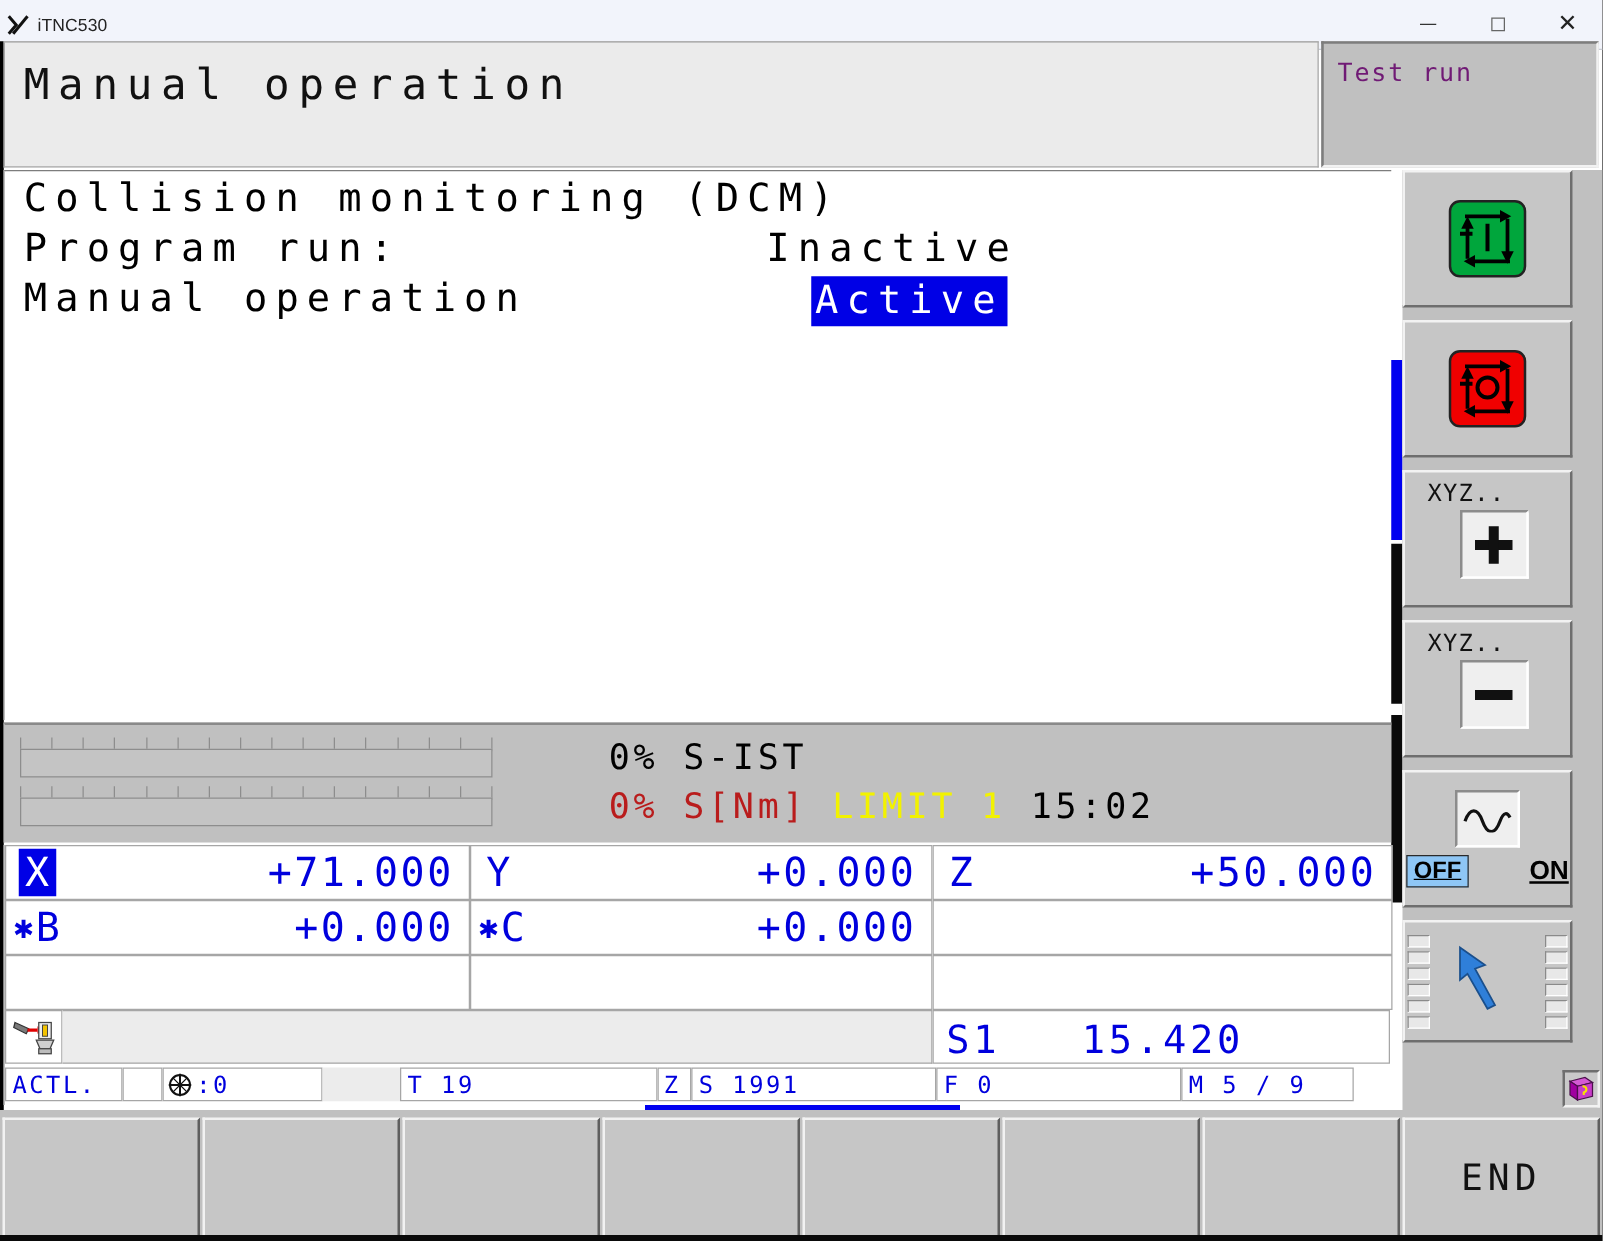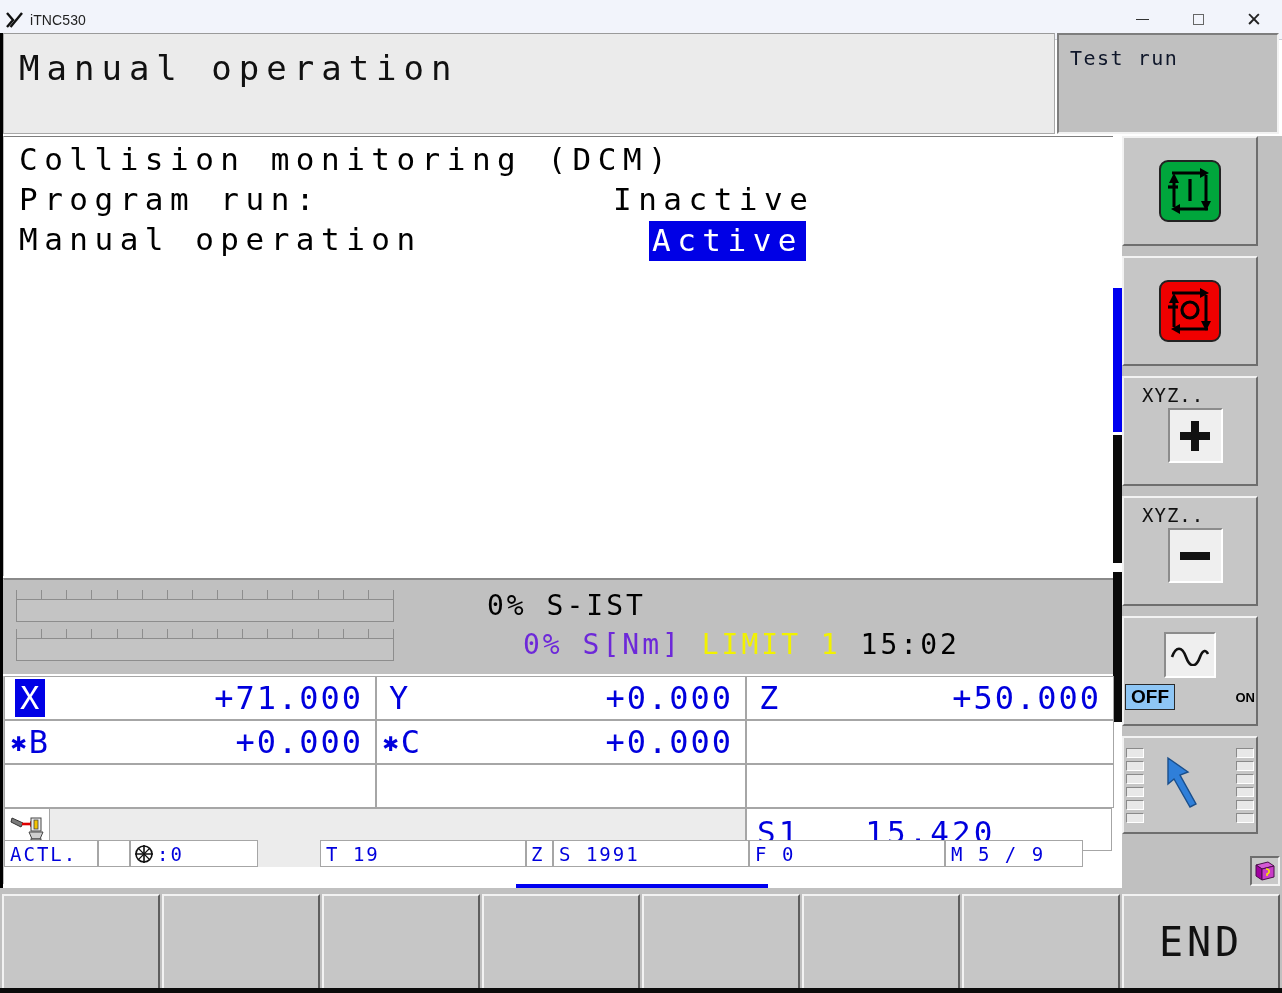--- a/index.html
+++ b/index.html
@@ -58,21 +58,21 @@
   .mode-right {
     position: absolute; left: 1057px; top: 33px; width: 222px; height: 101px;
     background: #c0c0c0;
     border-top: 2px solid #7d7d7d;
     border-left: 2px solid #7d7d7d;
     border-right: 2px solid #f2f2f2;
     border-bottom: 2px solid #f2f2f2;
   }
   .mode-right-label {
     position: absolute; left: 11px; top: 11px;
-    font-size: 20px; letter-spacing: 1.5px; color: #0f172a;
+    font-size: 20px; letter-spacing: 1.5px; color: #701a75;
     font-family: "DejaVu Sans Mono", monospace;
   }
 
   
   .workspace {
     position: absolute; left: 3px; top: 136px; width: 1110px; height: 440px;
     background: #ffffff;
     border-left: 1px solid #bdbdbd;
     border-top: 1px solid #7d7d7d;
   }
@@ -124,21 +124,21 @@
   .gauge-bar {
     position: absolute; left: 0; top: 9px; width: 378px; height: 23px;
     border: 1px solid #8d8d8d; background: #c4c4c4;
   }
   .ov-row1 {
     position: absolute; left: 483px; top: 9px;
     font-size: 28px; letter-spacing: 3px; color: #000;
     white-space: pre;
   }
   .ov-row2 { position: absolute; left: 483px; top: 48px; white-space: nowrap; }
-  .ov-red { font-size: 28px; letter-spacing: 3px; color: #6d28d9; white-space: pre; margin-left: 36px; }
+  .ov-red { font-size: 28px; letter-spacing: 3px; color: #b91c1c; white-space: pre; }
   .ov-yellow { font-size: 28px; letter-spacing: 3px; color: #f2f200; white-space: pre; }
   .ov-black { font-size: 28px; letter-spacing: 3px; color: #000; white-space: pre; }
 
   
   .axis-area {
     position: absolute; left: 3px; top: 676px; width: 1110px; height: 208px;
     background: #ffffff;
     border-left: 1px solid #bdbdbd;
   }
   .axis-row { position: absolute; left: 0; width: 1110px; display: flex; }
@@ -180,21 +180,21 @@
   .spindle-box {
     width: 366px; height: 43px; border: 1px solid #a6a6a6; background: #fff;
     display: flex; align-items: flex-end;
   }
   .spindle-text {
     font-size: 31px; color: #0000dd; letter-spacing: 3px; margin-left: 10px;
     font-family: "DejaVu Sans Mono", monospace; white-space: pre;
   }
 
   
-  .axis-row5 { position: absolute; left: 0; top: 164px; width: 1110px; height: 27px; display: flex; }
+  .axis-row5 { position: absolute; left: 0; top: 178px; width: 1110px; height: 27px; display: flex; }
   .sf {
     height: 27px; border: 1px solid #a6a6a6; background: #fff;
     display: flex; align-items: center;
     font-size: 19px; color: #0000dd; letter-spacing: 2px;
     font-family: "DejaVu Sans Mono", monospace; white-space: pre;
     padding-left: 5px;
   }
   .sf.actl { width: 94px; }
   .sf.blank1 { width: 32px; }
   .sf.datum { width: 128px; padding-left: 3px; }
@@ -258,21 +258,21 @@
     justify-content: space-between; margin-top: 6px;
   }
   .onoff-off {
     background: #8ec6f5; color: #000;
     font-family: "Liberation Sans", sans-serif;
     font-weight: bold; font-size: 19px;
     padding: 1px 5px; border: 1px solid #2a2a2a;
   }
   .onoff-on {
     color: #000; font-family: "Liberation Sans", sans-serif;
-    font-weight: bold; font-size: 13px; margin-left: 20px;
+    font-weight: bold; font-size: 21px; margin-left: 20px;
   }
   .navkey { display: flex; align-items: center; justify-content: space-between; width: 128px; }
   .navkey .colstack { display: flex; flex-direction: column; gap: 3px; }
   .navkey .colstack b {
     display: block; width: 18px; height: 10px;
     background: #e8e8e8;
     border-top: 1px solid #8a8a8a; border-left: 1px solid #8a8a8a;
     border-right: 1px solid #ffffff; border-bottom: 1px solid #ffffff;
   }
   .help-icon {
@@ -295,21 +295,21 @@
     background: #c0c0c0;
   }
   .bsk {
     position: absolute; top: 6px; height: 96px;
     background: #c6c6c6;
     border-top: 2px solid #f2f2f2;
     border-left: 2px solid #f2f2f2;
     border-right: 2px solid #5e5e5e;
     border-bottom: 2px solid #5e5e5e;
     display: flex; align-items: center; justify-content: center;
-    font-size: 40px; letter-spacing: 4px; color: #111;
+    font-size: 29px; letter-spacing: 4px; color: #111;
     font-family: "DejaVu Sans Mono", monospace;
   }
   .blue-indicator {
     position: absolute; left: 516px; top: 884px; width: 252px; height: 7px;
     background: #0000f0;
   }
 
   
   .edge-left { position: absolute; left: 0; top: 33px; width: 3px; height: 960px; background: #000; }
   .edge-bottom-strip { position: absolute; left: 0; top: 988px; width: 1282px; height: 5px; background: #0a0a0a; }
@@ -535,21 +535,21 @@
       </div>
     </div>
 
     <div class="sk" style="top:360px; height:110px; align-items:stretch; justify-content:flex-start; padding-top:6px;">
       <div class="sk-label-top">XYZ..</div>
       <div class="pm-box">
         <span class="pm-minus"></span>
       </div>
     </div>
 
-    <div class="sk" style="top:480px; height:110px;">
+    <div class="sk" style="top:480px; height:110px;text-decoration:underline;">
       <div class="wave-box">
         <svg width="40" height="22" viewBox="0 0 40 22" aria-hidden="true">
           <path d="M2 13 C6 2, 12 2, 16 13 C20 24, 26 24, 30 13 C33 5, 36 6, 38 10" fill="none" stroke="#111" stroke-width="2.6"></path>
         </svg>
       </div>
       <div class="onoff-row">
         <span class="onoff-off">OFF</span>
         <span class="onoff-on">ON</span>
       </div>
     </div>

